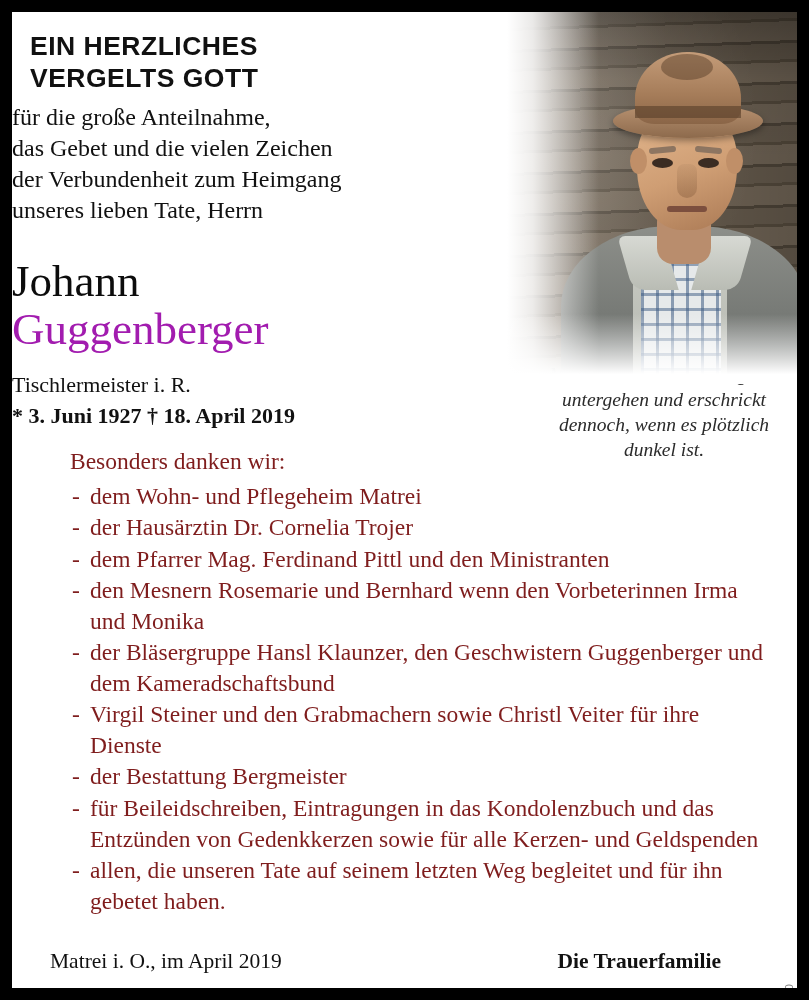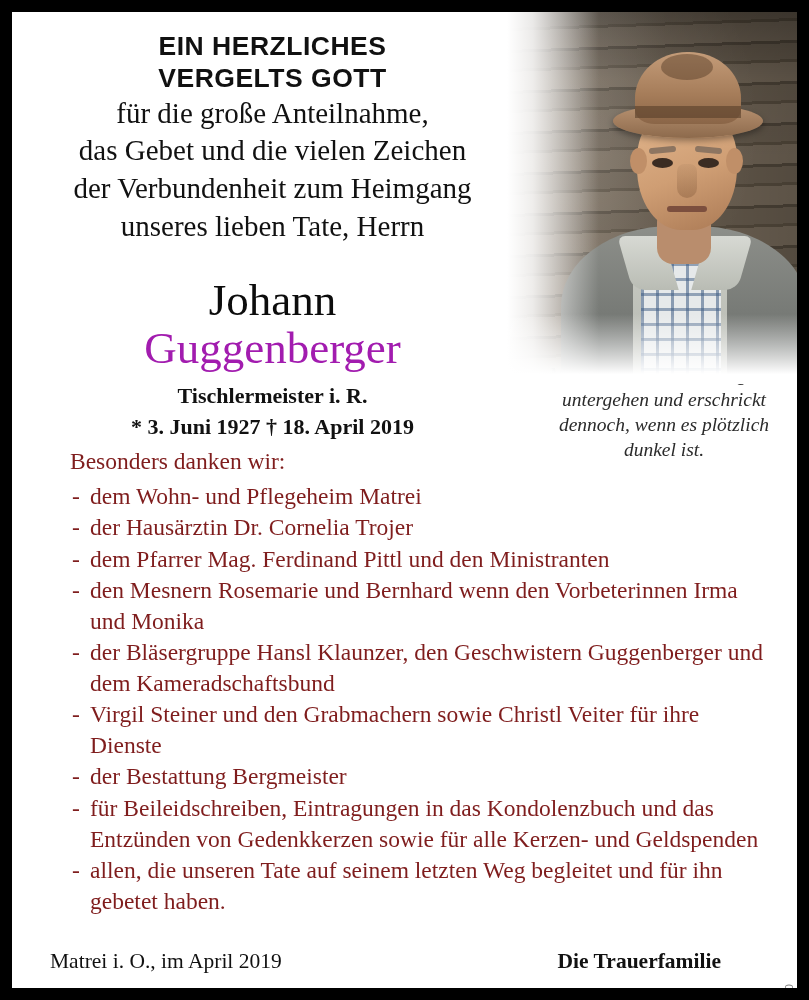--- a/index.html
+++ b/index.html
@@ -36,61 +36,60 @@
 
   
   .top {
     position: relative;
     height: 430px;
     width: 100%;
   }
 
   .headline-col {
     position: absolute;
-    left: 12px;
+    left: 0;
     top: 0;
     width: 497px;
-    text-align: center;
     padding-top: 18px;
     box-sizing: border-box;
   }
 
   .headline {
     font-family: "Liberation Sans", sans-serif;
     font-weight: bold;
     font-size: 26.5px;
     letter-spacing: 0.5px;
     line-height: 1.22;
     color: #111111;
     margin: 0 18px;
   }
 
   .intro {
-    margin-top: 0;
-    font-size: 29px;
+    margin-top: 7px;
+    font-size: 24px;
     line-height: 1.30;
     color: #111111;
   }
 
   .name1 {
     margin-top: 32px;
     font-size: 45px;
     line-height: 1.06;
     color: #0c0c0c;
   }
   .name2 {
     font-size: 45px;
     line-height: 1.06;
     color: #a21caf;
   }
 
   .profession {
-    margin-top: 10px;
+    margin-top: 18px;
     font-size: 22px;
-    font-weight: bold;
+    font-weight: normal;
     color: #111111;
   }
 
   .dates {
     margin-top: 5px;
     font-size: 22px;
     font-weight: bold;
     color: #111111;
     font-family: Liberation Serif, serif;
   }

